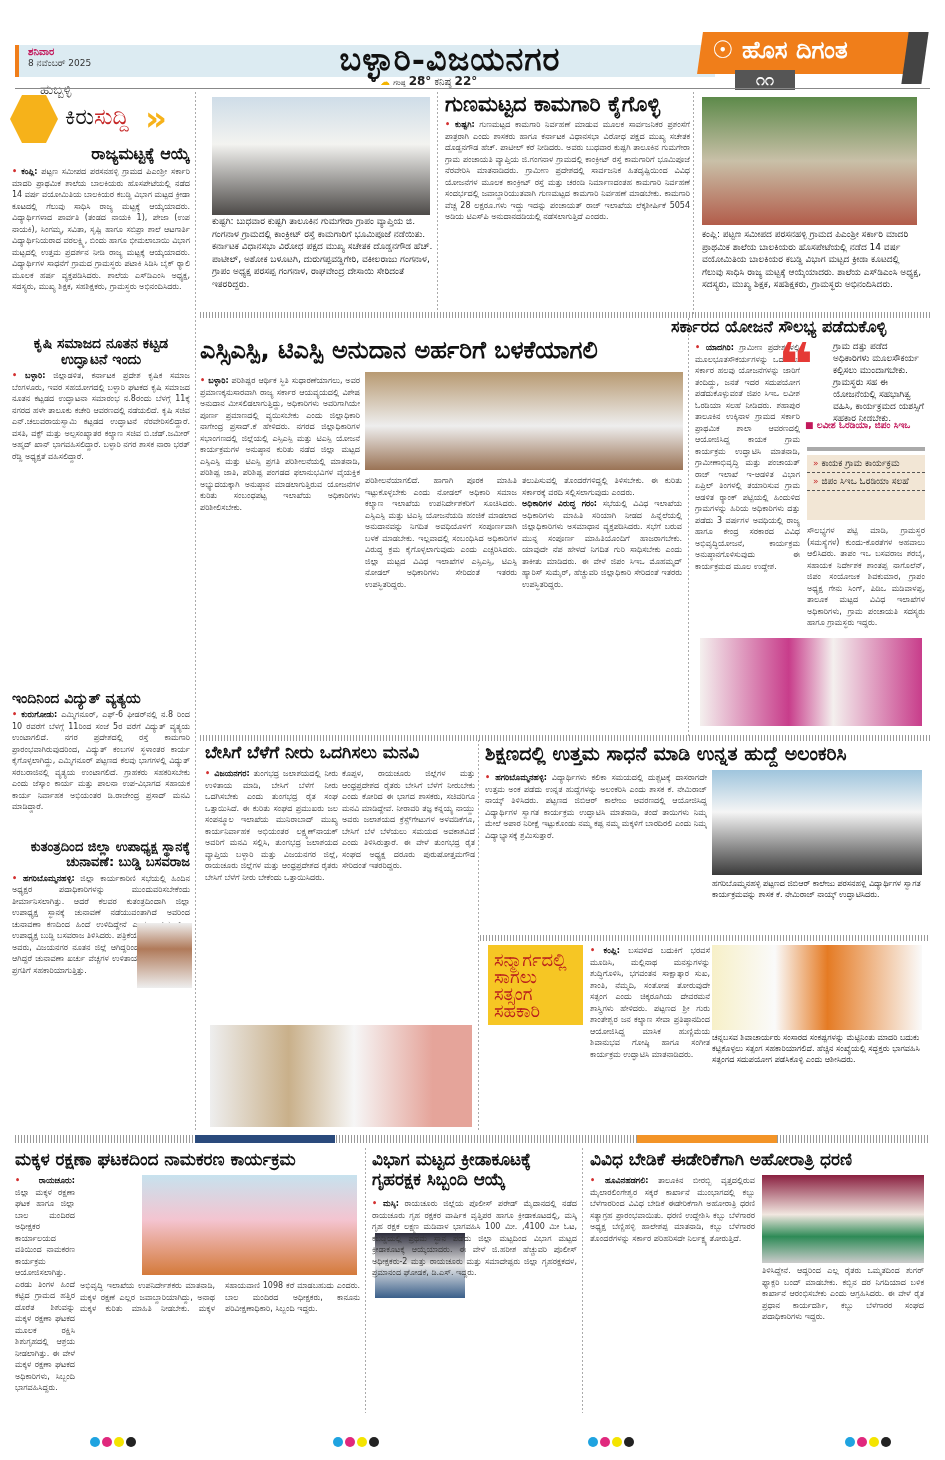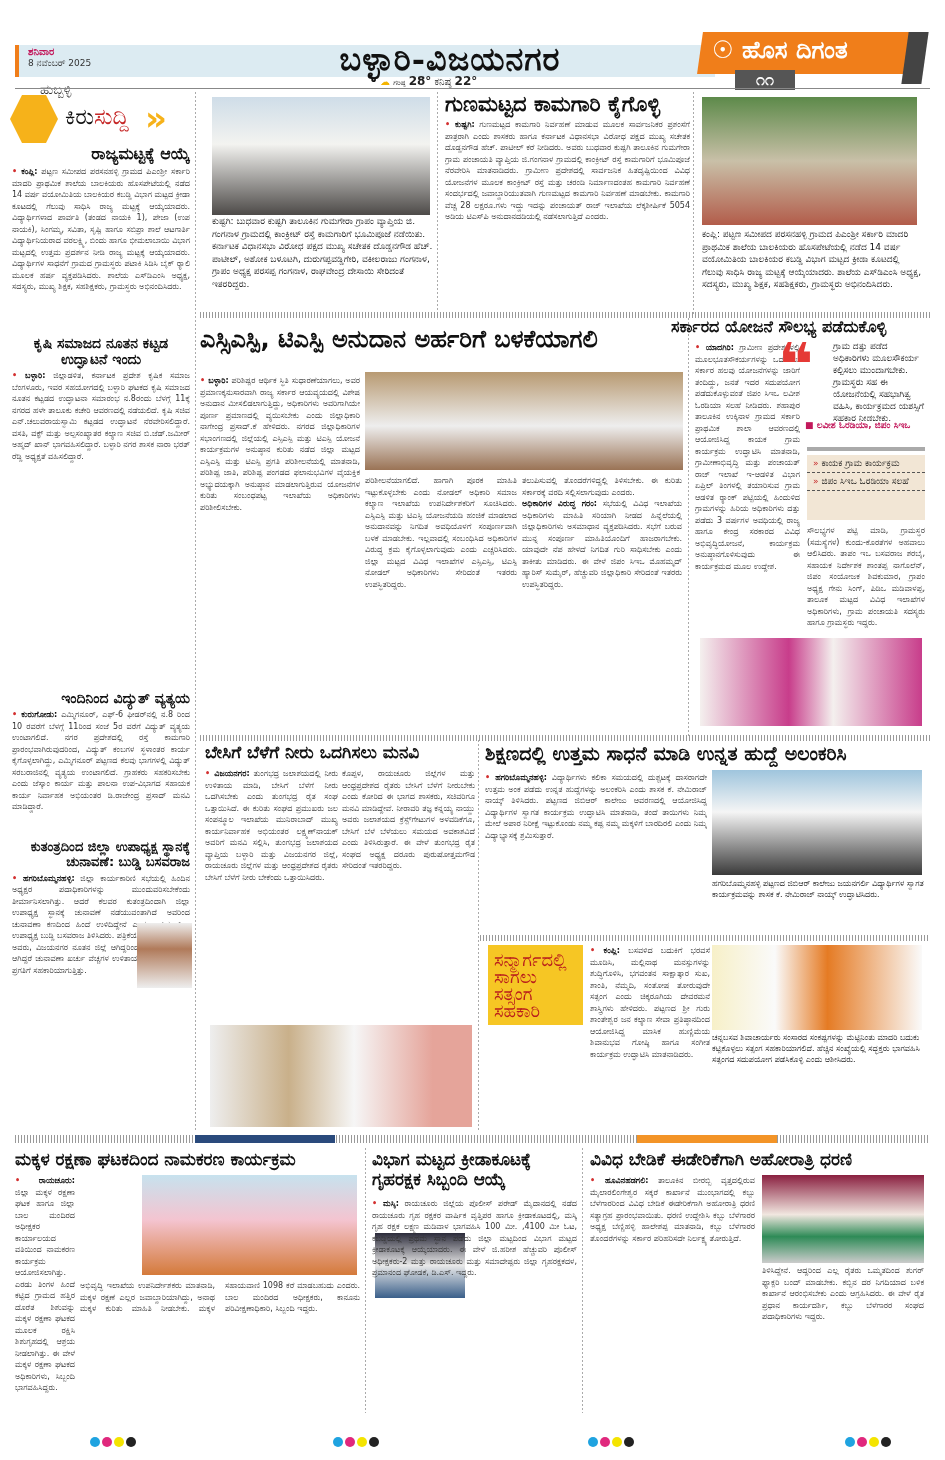--- a/index.html
+++ b/index.html
@@ -79,21 +79,21 @@
   <div class="head" style="font-size:16px;text-align:right">ರಾಜ್ಯಮಟ್ಟಕ್ಕೆ ಆಯ್ಕೆ</div>
   <div class="body-text" style="height:165px;margin-top:3px"><span class="dateline">ಕಂಪ್ಲಿ:</span> <span>ಪಟ್ಟಣ ಸಮೀಪದ ಪರಸನಹಳ್ಳಿ ಗ್ರಾಮದ ಪಿಎಂಶ್ರೀ ಸರ್ಕಾರಿ ಮಾದರಿ ಪ್ರಾಥಮಿಕ ಶಾಲೆಯ ಬಾಲಕಿಯರು ಹೊಸಪೇಟೆಯಲ್ಲಿ ನಡೆದ 14 ವರ್ಷ ವಯೋಮಿತಿಯ ಬಾಲಕಿಯರ ಕಬಡ್ಡಿ ವಿಭಾಗ ಮಟ್ಟದ ಕ್ರೀಡಾ ಕೂಟದಲ್ಲಿ ಗೆಲುವು ಸಾಧಿಸಿ ರಾಜ್ಯ ಮಟ್ಟಕ್ಕೆ ಆಯ್ಕೆಯಾದರು. ವಿದ್ಯಾರ್ಥಿಗಳಾದ ಪಾರ್ವತಿ (ತಂಡದ ನಾಯಕಿ 1), ಪೇಜಾ (ಉಪ ನಾಯಕಿ), ಸಿಂಗಮ್ಮ, ಸವಿತಾ, ಸೃಷ್ಟಿ ಹಾಗೂ ಸಬಿಪ್ರಾ ಶಾಲೆ ಆಟಗಾರ್ತಿ ವಿದ್ಯಾರ್ಥಿನಿಯರಾದ ವರಲಕ್ಷ್ಮಿ, ಬಿಂದು ಹಾಗೂ ಭೀಮಲಾಬಾಯಿ ವಿಭಾಗ ಮಟ್ಟದಲ್ಲಿ ಉತ್ತಮ ಪ್ರದರ್ಶನ ನೀಡಿ ರಾಜ್ಯ ಮಟ್ಟಕ್ಕೆ ಆಯ್ಕೆಯಾದರು. ವಿದ್ಯಾರ್ಥಿಗಳ ಸಾಧನೆಗೆ ಗ್ರಾಮದ ಗ್ರಾಮಸ್ಥರು ಪಟಾಕಿ ಸಿಡಿಸಿ ಬೈಕ್ ರ‍್ಯಾಲಿ ಮೂಲಕ ಹರ್ಷ ವ್ಯಕ್ತಪಡಿಸಿದರು. ಶಾಲೆಯ ಎಸ್‌ಡಿಎಂಸಿ ಅಧ್ಯಕ್ಷ, ಸದಸ್ಯರು, ಮುಖ್ಯ ಶಿಕ್ಷಕ, ಸಹಶಿಕ್ಷಕರು, ಗ್ರಾಮಸ್ಥರು ಅಭಿನಂದಿಸಿದರು.</span></div>
 </div>
 
 <div class="abs" style="left:12px;top:335px;width:178px">
   <div class="head" style="font-size:14px;text-align:center">ಕೃಷಿ ಸಮಾಜದ ನೂತನ ಕಟ್ಟಡ ಉದ್ಘಾಟನೆ ಇಂದು</div>
   <div class="body-text" style="height:325px;margin-top:3px"><span class="dateline">ಬಳ್ಳಾರಿ:</span> <span>ಜಿಲ್ಲಾಡಳಿತ, ಕರ್ನಾಟಕ ಪ್ರದೇಶ ಕೃಷಿಕ ಸಮಾಜ ಬೆಂಗಳೂರು, ಇವರ ಸಹಯೋಗದಲ್ಲಿ ಬಳ್ಳಾರಿ ಘಟಕದ ಕೃಷಿ ಸಮಾಜದ ನೂತನ ಕಟ್ಟಡದ ಉದ್ಘಾಟನಾ ಸಮಾರಂಭ ನ.8ರಂದು ಬೆಳಗ್ಗೆ 11ಕ್ಕೆ ನಗರದ ಹಳೇ ತಾಲೂಕು ಕಚೇರಿ ಆವರಣದಲ್ಲಿ ನಡೆಯಲಿದೆ. ಕೃಷಿ ಸಚಿವ ಎನ್.ಚಲುವರಾಯಸ್ವಾಮಿ ಕಟ್ಟಡದ ಉದ್ಘಾಟನೆ ನೆರವೇರಿಸಲಿದ್ದಾರೆ. ವಸತಿ, ವಕ್ಫ್ ಮತ್ತು ಅಲ್ಪಸಂಖ್ಯಾತರ ಕಲ್ಯಾಣ ಸಚಿವ ಬಿ.ಜೆಡ್.ಜಮೀರ್ ಅಹ್ಮದ್ ಖಾನ್ ಭಾಗವಹಿಸಲಿದ್ದಾರೆ. ಬಳ್ಳಾರಿ ನಗರ ಶಾಸಕ ನಾರಾ ಭರತ್ ರೆಡ್ಡಿ ಅಧ್ಯಕ್ಷತೆ ವಹಿಸಲಿದ್ದಾರೆ.</span></div>
 </div>
 
 <div class="abs" style="left:12px;top:690px;width:178px">
-  <div class="head" style="font-size:14px;text-align:right">ಇಂದಿನಿಂದ ವಿದ್ಯುತ್ ವ್ಯತ್ಯಯ</div>
+  <div class="head" style="font-size:14px;text-align:left">ಇಂದಿನಿಂದ ವಿದ್ಯುತ್ ವ್ಯತ್ಯಯ</div>
   <div class="body-text" style="height:125px;margin-top:3px"><span class="dateline">ಕುರುಗೋಡು:</span> <span>ಎಮ್ಮಿಗನೂರ್, ಎಫ್-6 ಫೀಡರ್‌ನಲ್ಲಿ ನ.8 ರಿಂದ 10 ರವರೆಗೆ ಬೆಳಗ್ಗೆ 11ರಿಂದ ಸಂಜೆ 5ರ ವರೆಗೆ ವಿದ್ಯುತ್ ವ್ಯತ್ಯಯ ಉಂಟಾಗಲಿದೆ. ನಗರ ಪ್ರದೇಶದಲ್ಲಿ ರಸ್ತೆ ಕಾಮಗಾರಿ ಪ್ರಾರಂಭವಾಗಿರುವುದರಿಂದ, ವಿದ್ಯುತ್ ಕಂಬಗಳ ಸ್ಥಳಾಂತರ ಕಾರ್ಯ ಕೈಗೊಳ್ಳಲಾಗಿದ್ದು, ಎಮ್ಮಿಗನೂರ್ ಪಟ್ಟಣದ ಕೆಲವು ಭಾಗಗಳಲ್ಲಿ ವಿದ್ಯುತ್ ಸರಬರಾಜಿನಲ್ಲಿ ವ್ಯತ್ಯಯ ಉಂಟಾಗಲಿದೆ. ಗ್ರಾಹಕರು ಸಹಕರಿಸಬೇಕು ಎಂದು ಜೆಸ್ಕಾಂ ಕಾರ್ಯ ಮತ್ತು ಪಾಲನಾ ಉಪ-ವಿಭಾಗದ ಸಹಾಯಕ ಕಾರ್ಯ ನಿರ್ವಾಹಕ ಅಭಿಯಂತರ ಡಿ.ರಾಜೇಂದ್ರ ಪ್ರಸಾದ್ ಮನವಿ ಮಾಡಿದ್ದಾರೆ.</span></div>
 </div>
 
 <div class="abs" style="left:12px;top:840px;width:178px">
   <div class="head" style="font-size:13px;text-align:right">ಕುತಂತ್ರದಿಂದ ಜಿಲ್ಲಾ ಉಪಾಧ್ಯಕ್ಷ ಸ್ಥಾನಕ್ಕೆ ಚುನಾವಣೆ: ಬುಡ್ಡಿ ಬಸವರಾಜ</div>
   <div class="abs photo" style="left:125px;top:83px;width:55px;height:65px;background:linear-gradient(180deg,#eee,#b07a5a 40%,#eee)"></div>
   <div class="body-text" style="height:225px;margin-top:3px"><span class="dateline">ಹಗರಿಬೊಮ್ಮನಹಳ್ಳಿ:</span> <span>ಜಿಲ್ಲಾ ಕಾರ್ಯಕಾರಿಣಿ ಸಭೆಯಲ್ಲಿ ಹಿಂದಿನ ಅಧ್ಯಕ್ಷರ ಪದಾಧಿಕಾರಿಗಳನ್ನು ಮುಂದುವರಿಸಬೇಕೆಂದು ತೀರ್ಮಾನಿಸಲಾಗಿತ್ತು. ಆದರೆ ಕೆಲವರ ಕುತಂತ್ರದಿಂದಾಗಿ ಜಿಲ್ಲಾ ಉಪಾಧ್ಯಕ್ಷ ಸ್ಥಾನಕ್ಕೆ ಚುನಾವಣೆ ನಡೆಯುವಂತಾಗಿದೆ ಅವರಿಂದ ಚುನಾವಣಾ ಕಣದಿಂದ ಹಿಂದೆ ಉಳಿದಿದ್ದೇನೆ ಎಂದು ಕಾಸಿಸ ಜಿಲ್ಲಾ ಉಪಾಧ್ಯಕ್ಷ ಬುಡ್ಡಿ ಬಸವರಾಜ ತಿಳಿಸಿದರು. ಪತ್ರಿಕೆಯೊಂದಿಗೆ ಮಾತನಾಡಿದ ಅವರು, ವಿಜಯನಗರ ನೂತನ ಜಿಲ್ಲೆ ಆಗಿದ್ದರಿಂದ ಅವಿರೋಧ ಆಯ್ಕೆ ಆಗಿದ್ದರೆ ಚುನಾವಣಾ ಖರ್ಚು ವೆಚ್ಚಗಳ ಉಳಿತಾಯದ ಜೊತೆಗೆ ಸಂಘದ ಪ್ರಗತಿಗೆ ಸಹಕಾರಿಯಾಗುತ್ತಿತ್ತು.</span></div>
 </div>
 
 <div class="abs photo" style="left:212px;top:97px;width:218px;height:118px;background:linear-gradient(180deg,#cfdde8,#f3f3f0 40%,#4d4a48)"></div>
@@ -102,21 +102,21 @@
 <div class="abs" style="left:445px;top:92px;width:245px">
   <div class="head" style="font-size:21px">ಗುಣಮಟ್ಟದ ಕಾಮಗಾರಿ ಕೈಗೊಳ್ಳಿ</div>
   <div class="body-text" style="height:182px;margin-top:3px"><span class="dateline">ಕುಷ್ಟಗಿ:</span> <span>ಗುಣಮಟ್ಟದ ಕಾಮಗಾರಿ ನಿರ್ವಹಣೆ ಮಾಡುವ ಮೂಲಕ ಸಾರ್ವಜನಿಕರ ಪ್ರಶಂಸೆಗೆ ಪಾತ್ರರಾಗಿ ಎಂದು ಶಾಸಕರು ಹಾಗೂ ಕರ್ನಾಟಕ ವಿಧಾನಸಭಾ ವಿರೋಧ ಪಕ್ಷದ ಮುಖ್ಯ ಸಚೇತಕ ದೊಡ್ಡನಗೌಡ ಹೆಚ್. ಪಾಟೀಲ್ ಕರೆ ನೀಡಿದರು. ಅವರು ಬುಧವಾರ ಕುಷ್ಟಗಿ ತಾಲೂಕಿನ ಗುಮಗೇರಾ ಗ್ರಾಮ ಪಂಚಾಯತಿ ವ್ಯಾಪ್ತಿಯ ಜಿ.ಗಂಗನಾಳ ಗ್ರಾಮದಲ್ಲಿ ಕಾಂಕ್ರೀಟ್ ರಸ್ತೆ ಕಾಮಗಾರಿಗೆ ಭೂಮಿಪೂಜೆ ನೆರವೇರಿಸಿ ಮಾತನಾಡಿದರು. ಗ್ರಾಮೀಣ ಪ್ರದೇಶದಲ್ಲಿ ಸಾರ್ವಜನಿಕ ಹಿತದೃಷ್ಟಿಯಿಂದ ವಿವಿಧ ಯೋಜನೆಗಳ ಮೂಲಕ ಕಾಂಕ್ರೀಟ್ ರಸ್ತೆ ಮತ್ತು ಚರಂಡಿ ನಿರ್ಮಾಣದಂತಹ ಕಾಮಗಾರಿ ನಿರ್ವಹಣೆ ಸಂದರ್ಭದಲ್ಲಿ ಜವಾಬ್ದಾರಿಯುತವಾಗಿ ಗುಣಮಟ್ಟದ ಕಾಮಗಾರಿ ನಿರ್ವಹಣೆ ಮಾಡಬೇಕು. ಕಾಮಗಾರಿ ವೆಚ್ಚ 28 ಲಕ್ಷರೂ.ಗಳು ಇದ್ದು ಇದನ್ನು ಪಂಚಾಯತ್ ರಾಜ್ ಇಲಾಖೆಯ ಲೆಕ್ಕಶೀರ್ಷಿಕೆ 5054 ಅಡಿಯ ಟಿಎಸ್‌ಪಿ ಅನುದಾನದಡಿಯಲ್ಲಿ ನಡೆಸಲಾಗುತ್ತಿದೆ ಎಂದರು.</span></div>
 </div>
 <div class="abs vline" style="left:693px;top:92px;height:222px"></div>
 <div class="abs photo" style="left:702px;top:97px;width:215px;height:128px;background:linear-gradient(180deg,#5d8a4a,#c9c0a8 50%,#b25c4a)"></div>
 <div class="abs caption" style="left:702px;top:228px;width:220px;height:85px">ಕಂಪ್ಲಿ: ಪಟ್ಟಣ ಸಮೀಪದ ಪರಸನಹಳ್ಳಿ ಗ್ರಾಮದ ಪಿಎಂಶ್ರೀ ಸರ್ಕಾರಿ ಮಾದರಿ ಪ್ರಾಥಮಿಕ ಶಾಲೆಯ ಬಾಲಕಿಯರು ಹೊಸಪೇಟೆಯಲ್ಲಿ ನಡೆದ 14 ವರ್ಷ ವಯೋಮಿತಿಯ ಬಾಲಕಿಯರ ಕಬಡ್ಡಿ ವಿಭಾಗ ಮಟ್ಟದ ಕ್ರೀಡಾ ಕೂಟದಲ್ಲಿ ಗೆಲುವು ಸಾಧಿಸಿ ರಾಜ್ಯ ಮಟ್ಟಕ್ಕೆ ಆಯ್ಕೆಯಾದರು. ಶಾಲೆಯ ಎಸ್‌ಡಿಎಂಸಿ ಅಧ್ಯಕ್ಷ, ಸದಸ್ಯರು, ಮುಖ್ಯ ಶಿಕ್ಷಕ, ಸಹಶಿಕ್ಷಕರು, ಗ್ರಾಮಸ್ಥರು ಅಭಿನಂದಿಸಿದರು.</div>
 <div class="abs hr-dash" style="left:200px;top:312px;width:730px"></div>
 
 <div class="abs" style="left:200px;top:320px;width:480px">
-  <div class="head" style="font-size:24px;margin-top:6px">ಎಸ್ಸಿಎಸ್ಪಿ, ಟಿಎಸ್ಪಿ ಅನುದಾನ ಅರ್ಹರಿಗೆ ಬಳಕೆಯಾಗಲಿ</div>
+  <div class="head" style="font-size:24px;margin-top:17px">ಎಸ್ಸಿಎಸ್ಪಿ, ಟಿಎಸ್ಪಿ ಅನುದಾನ ಅರ್ಹರಿಗೆ ಬಳಕೆಯಾಗಲಿ</div>
 </div>
 <div class="abs body-text" style="left:200px;top:375px;width:160px;height:355px"><span class="dateline">ಬಳ್ಳಾರಿ:</span> <span>ಪರಿಶಿಷ್ಟರ ಆರ್ಥಿಕ ಸ್ಥಿತಿ ಸುಧಾರಣೆಯಾಗಲು, ಅವರ ಪ್ರಮಾಣಕ್ಕನುಸಾರವಾಗಿ ರಾಜ್ಯ ಸರ್ಕಾರ ಆಯವ್ಯಯದಲ್ಲಿ ವಿಶೇಷ ಅನುದಾನ ಮೀಸಲಿಡಲಾಗುತ್ತಿದ್ದು, ಅಧಿಕಾರಿಗಳು ಅವರಿಗಾಗಿಯೇ ಪೂರ್ಣ ಪ್ರಮಾಣದಲ್ಲಿ ವ್ಯಯಿಸಬೇಕು ಎಂದು ಜಿಲ್ಲಾಧಿಕಾರಿ ನಾಗೇಂದ್ರ ಪ್ರಸಾದ್.ಕೆ ಹೇಳಿದರು. ನಗರದ ಜಿಲ್ಲಾಧಿಕಾರಿಗಳ ಸಭಾಂಗಣದಲ್ಲಿ ಜಿಲ್ಲೆಯಲ್ಲಿ ಎಸ್ಸಿಎಸ್ಪಿ ಮತ್ತು ಟಿಎಸ್ಪಿ ಯೋಜನೆ ಕಾರ್ಯಕ್ರಮಗಳ ಅನುಷ್ಠಾನ ಕುರಿತು ನಡೆದ ಜಿಲ್ಲಾ ಮಟ್ಟದ ಎಸ್ಸಿಎಸ್ಪಿ ಮತ್ತು ಟಿಎಸ್ಪಿ ಪ್ರಗತಿ ಪರಿಶೀಲನೆಯಲ್ಲಿ ಮಾತನಾಡಿ, ಪರಿಶಿಷ್ಟ ಜಾತಿ, ಪರಿಶಿಷ್ಟ ಪಂಗಡದ ಫಲಾನುಭವಿಗಳ ವೈಯಕ್ತಿಕ ಅಭ್ಯುದಯಕ್ಕಾಗಿ ಅನುಷ್ಠಾನ ಮಾಡಲಾಗುತ್ತಿರುವ ಯೋಜನೆಗಳ ಕುರಿತು ಸಂಬಂಧಪಟ್ಟ ಇಲಾಖೆಯ ಅಧಿಕಾರಿಗಳು ಪರಿಶೀಲಿಸಬೇಕು.</span></div>
 <div class="abs photo" style="left:365px;top:372px;width:318px;height:98px;background:linear-gradient(180deg,#b89a72,#eee 55%,#9a7355)"></div>
 <div class="abs body-text" style="left:365px;top:475px;width:152px;height:255px">ಪರಿಶೀಲನೆಯಾಗಲಿದೆ. ಹಾಗಾಗಿ ಪೂರಕ ಮಾಹಿತಿ ಇಟ್ಟುಕೊಳ್ಳಬೇಕು ಎಂದು ನೋಡಲ್ ಅಧಿಕಾರಿ ಸಮಾಜ ಕಲ್ಯಾಣ ಇಲಾಖೆಯ ಉಪನಿರ್ದೇಶಕರಿಗೆ ಸೂಚಿಸಿದರು. ಎಸ್ಸಿಎಸ್ಪಿ ಮತ್ತು ಟಿಎಸ್ಪಿ ಯೋಜನೆಯಡಿ ಹಂಚಿಕೆ ಮಾಡಲಾದ ಅನುದಾನವನ್ನು ನಿಗದಿತ ಅವಧಿಯೊಳಗೆ ಸಂಪೂರ್ಣವಾಗಿ ಬಳಕೆ ಮಾಡಬೇಕು. ಇಲ್ಲವಾದಲ್ಲಿ ಸಂಬಂಧಿಸಿದ ಅಧಿಕಾರಿಗಳ ವಿರುದ್ಧ ಕ್ರಮ ಕೈಗೊಳ್ಳಲಾಗುವುದು ಎಂದು ಎಚ್ಚರಿಸಿದರು. ಜಿಲ್ಲಾ ಮಟ್ಟದ ವಿವಿಧ ಇಲಾಖೆಗಳ ಎಸ್ಸಿಎಸ್ಪಿ, ಟಿಎಸ್ಪಿ ನೋಡಲ್ ಅಧಿಕಾರಿಗಳು ಸೇರಿದಂತೆ ಇತರರು ಉಪಸ್ಥಿತರಿದ್ದರು.</div>
 <div class="abs body-text" style="left:522px;top:475px;width:160px;height:255px"><span>ತಲುಪಿಸುವಲ್ಲಿ ತೊಂದರೆಗಳಿದ್ದಲ್ಲಿ ತಿಳಿಸಬೇಕು. ಈ ಕುರಿತು ಸರ್ಕಾರಕ್ಕೆ ವರದಿ ಸಲ್ಲಿಸಲಾಗುವುದು ಎಂದರು.</span><br><b style="color:#111">ಅಧಿಕಾರಿಗಳ ವಿರುದ್ಧ ಗರಂ:</b> <span>ಸಭೆಯಲ್ಲಿ ವಿವಿಧ ಇಲಾಖೆಯ ಅಧಿಕಾರಿಗಳು ಮಾಹಿತಿ ಸರಿಯಾಗಿ ನೀಡದ ಹಿನ್ನೆಲೆಯಲ್ಲಿ ಜಿಲ್ಲಾಧಿಕಾರಿಗಳು ಅಸಮಾಧಾನ ವ್ಯಕ್ತಪಡಿಸಿದರು. ಸಭೆಗೆ ಬರುವ ಮುನ್ನ ಸಂಪೂರ್ಣ ಮಾಹಿತಿಯೊಂದಿಗೆ ಹಾಜರಾಗಬೇಕು. ಯಾವುದೇ ನೆಪ ಹೇಳದೆ ನಿಗದಿತ ಗುರಿ ಸಾಧಿಸಬೇಕು ಎಂದು ತಾಕೀತು ಮಾಡಿದರು. ಈ ವೇಳೆ ಜಿಪಂ ಸಿಇಒ ಮೊಹಮ್ಮದ್ ಹ್ಯಾರಿಸ್ ಸುಮೈರ್, ಹೆಚ್ಚುವರಿ ಜಿಲ್ಲಾಧಿಕಾರಿ ಸೇರಿದಂತೆ ಇತರರು ಉಪಸ್ಥಿತರಿದ್ದರು.</span></div>
 <div class="abs vline" style="left:688px;top:318px;height:418px"></div>
 
 <div class="abs" style="left:671px;top:318px;width:240px">
   <div class="head" style="font-size:16px">ಸರ್ಕಾರದ ಯೋಜನೆ ಸೌಲಭ್ಯ ಪಡೆದುಕೊಳ್ಳಿ</div>
 </div>
@@ -139,21 +139,21 @@
 <div class="abs body-text" style="left:205px;top:768px;width:133px;height:255px"><span class="dateline">ವಿಜಯನಗರ:</span> <span>ತುಂಗಭದ್ರ ಜಲಾಶಯದಲ್ಲಿ ನೀರು ಉಳಿತಾಯ ಮಾಡಿ, ಬೇಸಿಗೆ ಬೆಳೆಗೆ ನೀರು ಒದಗಿಸಬೇಕು ಎಂದು ತುಂಗಭದ್ರ ರೈತ ಸಂಘ ಒತ್ತಾಯಿಸಿದೆ. ಈ ಕುರಿತು ಸಂಘದ ಪ್ರಮುಖರು ಜಲ ಸಂಪನ್ಮೂಲ ಇಲಾಖೆಯ ಮುನಿರಾಬಾದ್ ಮುಖ್ಯ ಕಾರ್ಯನಿರ್ವಾಹಕ ಅಭಿಯಂತರ ಲಕ್ಷ್ಮಣ್‌ನಾಯಕ್ ಅವರಿಗೆ ಮನವಿ ಸಲ್ಲಿಸಿ, ತುಂಗಭದ್ರ ಜಲಾಶಯದ ವ್ಯಾಪ್ತಿಯ ಬಳ್ಳಾರಿ ಮತ್ತು ವಿಜಯನಗರ ಜಿಲ್ಲೆ, ರಾಯಚೂರು ಜಿಲ್ಲೆಗಳ ಮತ್ತು ಆಂಧ್ರಪ್ರದೇಶದ ರೈತರು ಬೇಸಿಗೆ ಬೆಳೆಗೆ ನೀರು ಬೇಕೆಂದು ಒತ್ತಾಯಿಸಿದರು.</span></div>
 <div class="abs body-text" style="left:342px;top:768px;width:133px;height:255px">ಕೊಪ್ಪಳ, ರಾಯಚೂರು ಜಿಲ್ಲೆಗಳ ಮತ್ತು ಆಂಧ್ರಪ್ರದೇಶದ ರೈತರು ಬೇಸಿಗೆ ಬೆಳೆಗೆ ನೀರುಬೇಕು ಎಂದು ಕೋರಿದ ಈ ಭಾಗದ ಶಾಸಕರು, ಸಚಿವರಿಗೂ ಮನವಿ ಮಾಡಿದ್ದೇವೆ. ನೀರಾವರಿ ತಜ್ಞ ಕನ್ನಯ್ಯ ನಾಯ್ಡು ಅವರು ಜಲಾಶಯದ ಕ್ರೆಸ್ಟ್‌ಗೇಟುಗಳ ಅಳವಡಿಕೆಗೂ, ಬೇಸಿಗೆ ಬೆಳೆ ಬೆಳೆಯಲು ಸಮಯದ ಅವಕಾಶವಿದೆ ಎಂದು ತಿಳಿಸಿರುತ್ತಾರೆ. ಈ ವೇಳೆ ತುಂಗಭದ್ರ ರೈತ ಸಂಘದ ಅಧ್ಯಕ್ಷ ದರೂರು ಪುರುಷೋತ್ತಮಗೌಡ ಸೇರಿದಂತೆ ಇತರರಿದ್ದರು.</div>
 <div class="abs photo" style="left:210px;top:1025px;width:262px;height:102px;background:linear-gradient(90deg,#eee,#c9b08a 30%,#f6f6f6 55%,#e5a49a 85%)"></div>
 <div class="abs vline" style="left:478px;top:740px;height:390px"></div>
 
 <div class="abs" style="left:485px;top:743px;width:445px">
   <div class="head" style="font-size:19px">ಶಿಕ್ಷಣದಲ್ಲಿ ಉತ್ತಮ ಸಾಧನೆ ಮಾಡಿ ಉನ್ನತ ಹುದ್ದೆ ಅಲಂಕರಿಸಿ</div>
 </div>
 <div class="abs body-text" style="left:485px;top:772px;width:222px;height:160px"><span class="dateline">ಹಗರಿಬೊಮ್ಮನಹಳ್ಳಿ:</span> <span>ವಿದ್ಯಾರ್ಥಿಗಳು ಕಲಿಕಾ ಸಮಯದಲ್ಲಿ ದುಶ್ಚಟಕ್ಕೆ ದಾಸರಾಗದೇ ಉತ್ತಮ ಅಂಕ ಪಡೆದು ಉನ್ನತ ಹುದ್ದೆಗಳನ್ನು ಅಲಂಕರಿಸಿ ಎಂದು ಶಾಸಕ ಕೆ. ನೇಮಿರಾಜ್ ನಾಯ್ಕ್ ತಿಳಿಸಿದರು. ಪಟ್ಟಣದ ಜಿಬಿಆರ್ ಕಾಲೇಜು ಆವರಣದಲ್ಲಿ ಆಯೋಜಿಸಿದ್ದ ವಿದ್ಯಾರ್ಥಿಗಳ ಸ್ವಾಗತ ಕಾರ್ಯಕ್ರಮ ಉದ್ಘಾಟಿಸಿ ಮಾತನಾಡಿ, ತಂದೆ ತಾಯಿಗಳು ನಿಮ್ಮ ಮೇಲೆ ಅಪಾರ ನಿರೀಕ್ಷೆ ಇಟ್ಟುಕೊಂಡು ನಮ್ಮ ಕಷ್ಟ ನಮ್ಮ ಮಕ್ಕಳಿಗೆ ಬಾರದಿರಲಿ ಎಂದು ನಿಮ್ಮ ವಿದ್ಯಾಭ್ಯಾಸಕ್ಕೆ ಶ್ರಮಿಸುತ್ತಾರೆ.</span></div>
 <div class="abs photo" style="left:712px;top:770px;width:210px;height:105px;background:linear-gradient(180deg,#9fc5dd,#f5f5f5 40%,#3a3a3a)"></div>
-<div class="abs caption" style="left:712px;top:878px;width:212px;height:55px;font-size:8px;line-height:11px">ಹಗರಿಬೊಮ್ಮನಹಳ್ಳಿ ಪಟ್ಟಣದ ಜಿಬಿಆರ್ ಕಾಲೇಜು ಜಯನಗರ್ಲಿ ವಿದ್ಯಾರ್ಥಿಗಳ ಸ್ವಾಗತ ಕಾರ್ಯಕ್ರಮವನ್ನು ಶಾಸಕ ಕೆ. ನೇಮಿರಾಜ್ ನಾಯ್ಕ್ ಉದ್ಘಾಟಿಸಿದರು.</div>
+<div class="abs caption" style="left:712px;top:878px;width:212px;height:55px;font-size:8px;line-height:11px">ಹಗರಿಬೊಮ್ಮನಹಳ್ಳಿ ಪಟ್ಟಣದ ಜಿಬಿಆರ್ ಕಾಲೇಜು ಪರಸನಹಳ್ಲಿ ವಿದ್ಯಾರ್ಥಿಗಳ ಸ್ವಾಗತ ಕಾರ್ಯಕ್ರಮವನ್ನು ಶಾಸಕ ಕೆ. ನೇಮಿರಾಜ್ ನಾಯ್ಕ್ ಉದ್ಘಾಟಿಸಿದರು.</div>
 <div class="abs hr-dash" style="left:480px;top:935px;width:450px"></div>
 
 <div class="abs yellowbox">
   <span>ಸನ್ಮಾರ್ಗದಲ್ಲಿ ಸಾಗಲು ಸತ್ಸಂಗ ಸಹಕಾರಿ</span>
 </div>
 <div class="abs body-text" style="left:590px;top:945px;width:120px;height:180px"><span class="dateline">ಕಂಪ್ಲಿ:</span> <span>ಬಸವಳಿದ ಬದುಕಿಗೆ ಭರವಸೆ ಮೂಡಿಸಿ, ಮಲ್ಲಿನಾಥ ಮನಸ್ಸುಗಳನ್ನು ಶುದ್ಧಿಗೊಳಿಸಿ, ಭಗವಂತನ ಸಾಕ್ಷಾತ್ಕಾರ ಸುಖ, ಶಾಂತಿ, ನೆಮ್ಮದಿ, ಸಂತೋಷ ತೋರುವುದೇ ಸತ್ಸಂಗ ಎಂದು ಚಿಕ್ಕರೂಗಿಯ ದೇವರಮನೆ ಶಾಸ್ತ್ರಿಗಳು ಹೇಳಿದರು. ಪಟ್ಟಣದ ಶ್ರೀ ಗುರು ಶಾಂತೇಶ್ವರ ಜನ ಕಲ್ಯಾಣ ಸೇವಾ ಪ್ರತಿಷ್ಠಾನದಿಂದ ಆಯೋಜಿಸಿದ್ದ ಮಾಸಿಕ ಹುಣ್ಣಿಮೆಯ ಶಿವಾನುಭವ ಗೋಷ್ಠಿ ಹಾಗೂ ಸಂಗೀತ ಕಾರ್ಯಕ್ರಮ ಉದ್ಘಾಟಿಸಿ ಮಾತನಾಡಿದರು.</span></div>
 <div class="abs photo" style="left:712px;top:945px;width:210px;height:85px;background:linear-gradient(90deg,#f7f0c8,#fafafa 30%,#e57b24 55%,#fafafa)"></div>
 <div class="abs caption" style="left:712px;top:1032px;width:212px;height:95px;font-size:8px;line-height:11px">ಚನ್ನಬಸವ ಶಿವಾಚಾರ್ಯರು ಸಂಸಾರದ ಸಂಕಷ್ಟಗಳನ್ನು ಮೆಟ್ಟಿನಿಂತು ಮಾದರಿ ಬದುಕು ಕಟ್ಟಿಕೊಳ್ಳಲು ಸತ್ಸಂಗ ಸಹಕಾರಿಯಾಗಲಿದೆ. ಹೆಚ್ಚಿನ ಸಂಖ್ಯೆಯಲ್ಲಿ ಸದ್ಭಕ್ತರು ಭಾಗವಹಿಸಿ ಸತ್ಸಂಗದ ಸದುಪಯೋಗ ಪಡೆಸಿಕೊಳ್ಳಿ ಎಂದು ಆಶೀಸಿದರು.</div>
 
 <div class="abs hr-dash" style="left:15px;top:1135px;width:915px;height:8px"></div>

